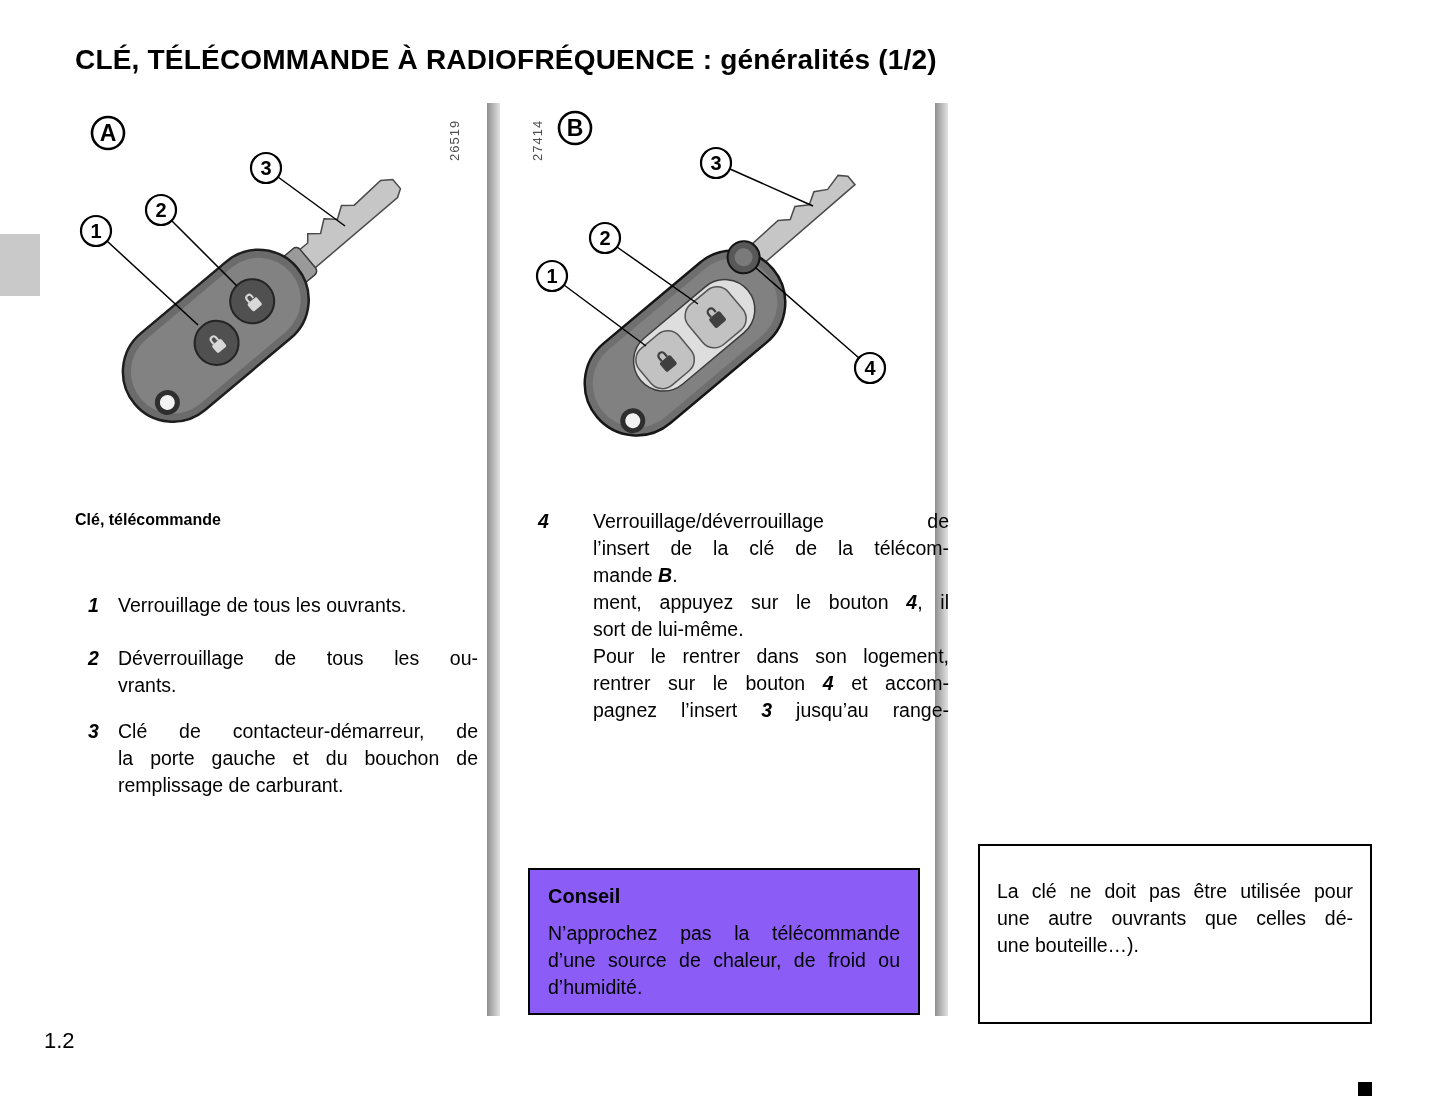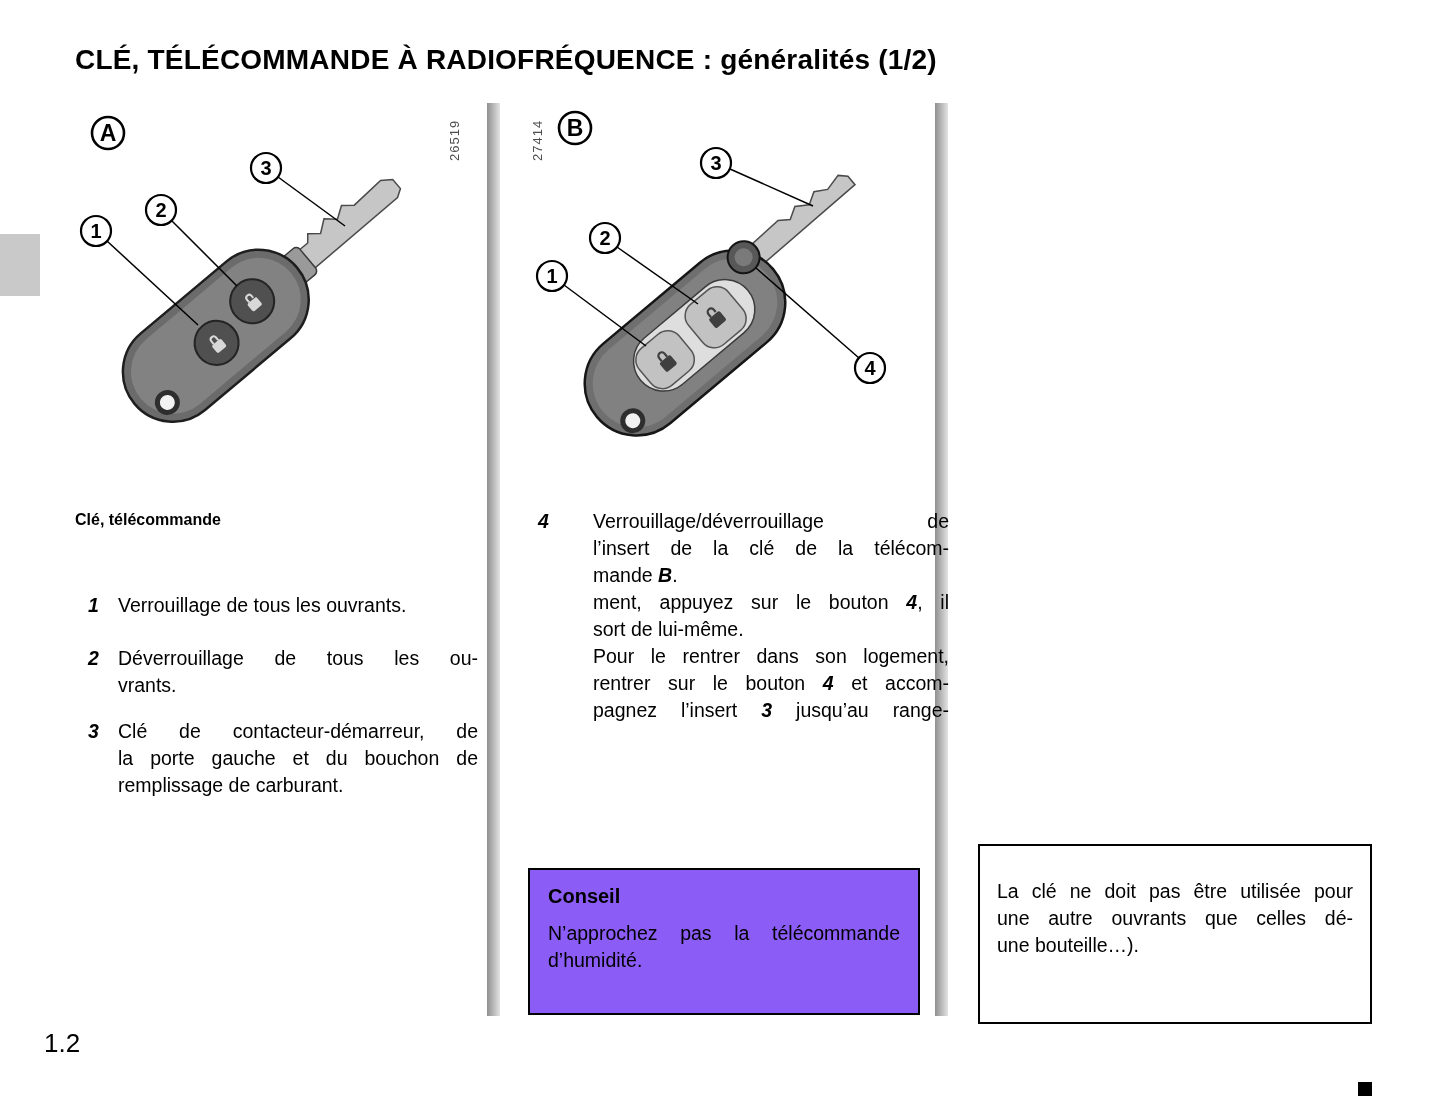--- a/index.html
+++ b/index.html
@@ -43,21 +43,21 @@
 
   .conseil-box { position:absolute; left:528px; top:868px; width:392px; height:147px;
                  border:2.5px solid #000; padding:15px 18px 0; background:#8b5cf6; }
   .box-title { font-size:20px; font-weight:bold; margin-bottom:12px; }
   .box-lines { font-size:19.5px; line-height:27px; }
 
   .warning-box { position:absolute; left:978px; top:836px; width:394px; height:180px;
                  border:2.5px solid #000; padding:32px 17px 0; background:#fff;
                  font-size:19.5px; line-height:27px;margin-top:8px; }
 
-  .page-number { position:absolute; left:44px; top:1028px; font-size:26px; }
+  .page-number { position:absolute; left:44px; top:1028px; font-size:22px; }
   .corner-square { position:absolute; left:1358px; top:1082px; width:14px; height:14px; background:#000; }
 </style>
 </head>
 <body>
 
 <div class="page">
 
   <h1 class="title">CLÉ, TÉLÉCOMMANDE À RADIOFRÉQUENCE : généralités (1/2)</h1>
 
   <div class="side-tab"></div>
@@ -198,20 +198,21 @@
         <div class="jl"><span>Pour le rentrer dans son logement,</span></div>
         <div class="jl"><span>rentrer sur le bouton </span><span class="s-bi">4</span><span> et accom-</span></div>
         <div class="jl"><span>pagnez l’insert </span><span class="s-bi">3</span><span> jusqu’au range-</span></div>
       </div>
   </div>
 
   <div class="conseil-box">
     <div class="box-title">Conseil</div>
     <div class="box-lines">
         <div class="jl"><span>N’approchez pas la télécommande</span></div>
+        <div class="jl"><span>d’une source de chaleur, de froid ou</span></div>
         <div><span>d’humidité.</span></div>
       </div>
   </div>
 
   <div class="warning-box">
     <div class="box-lines">
         <div class="jl"><span>La clé ne doit pas être utilisée pour</span></div>
         <div class="jl"><span>une autre ouvrants que celles dé-</span></div>
         <div><span>une bouteille…).</span></div>
       </div>

